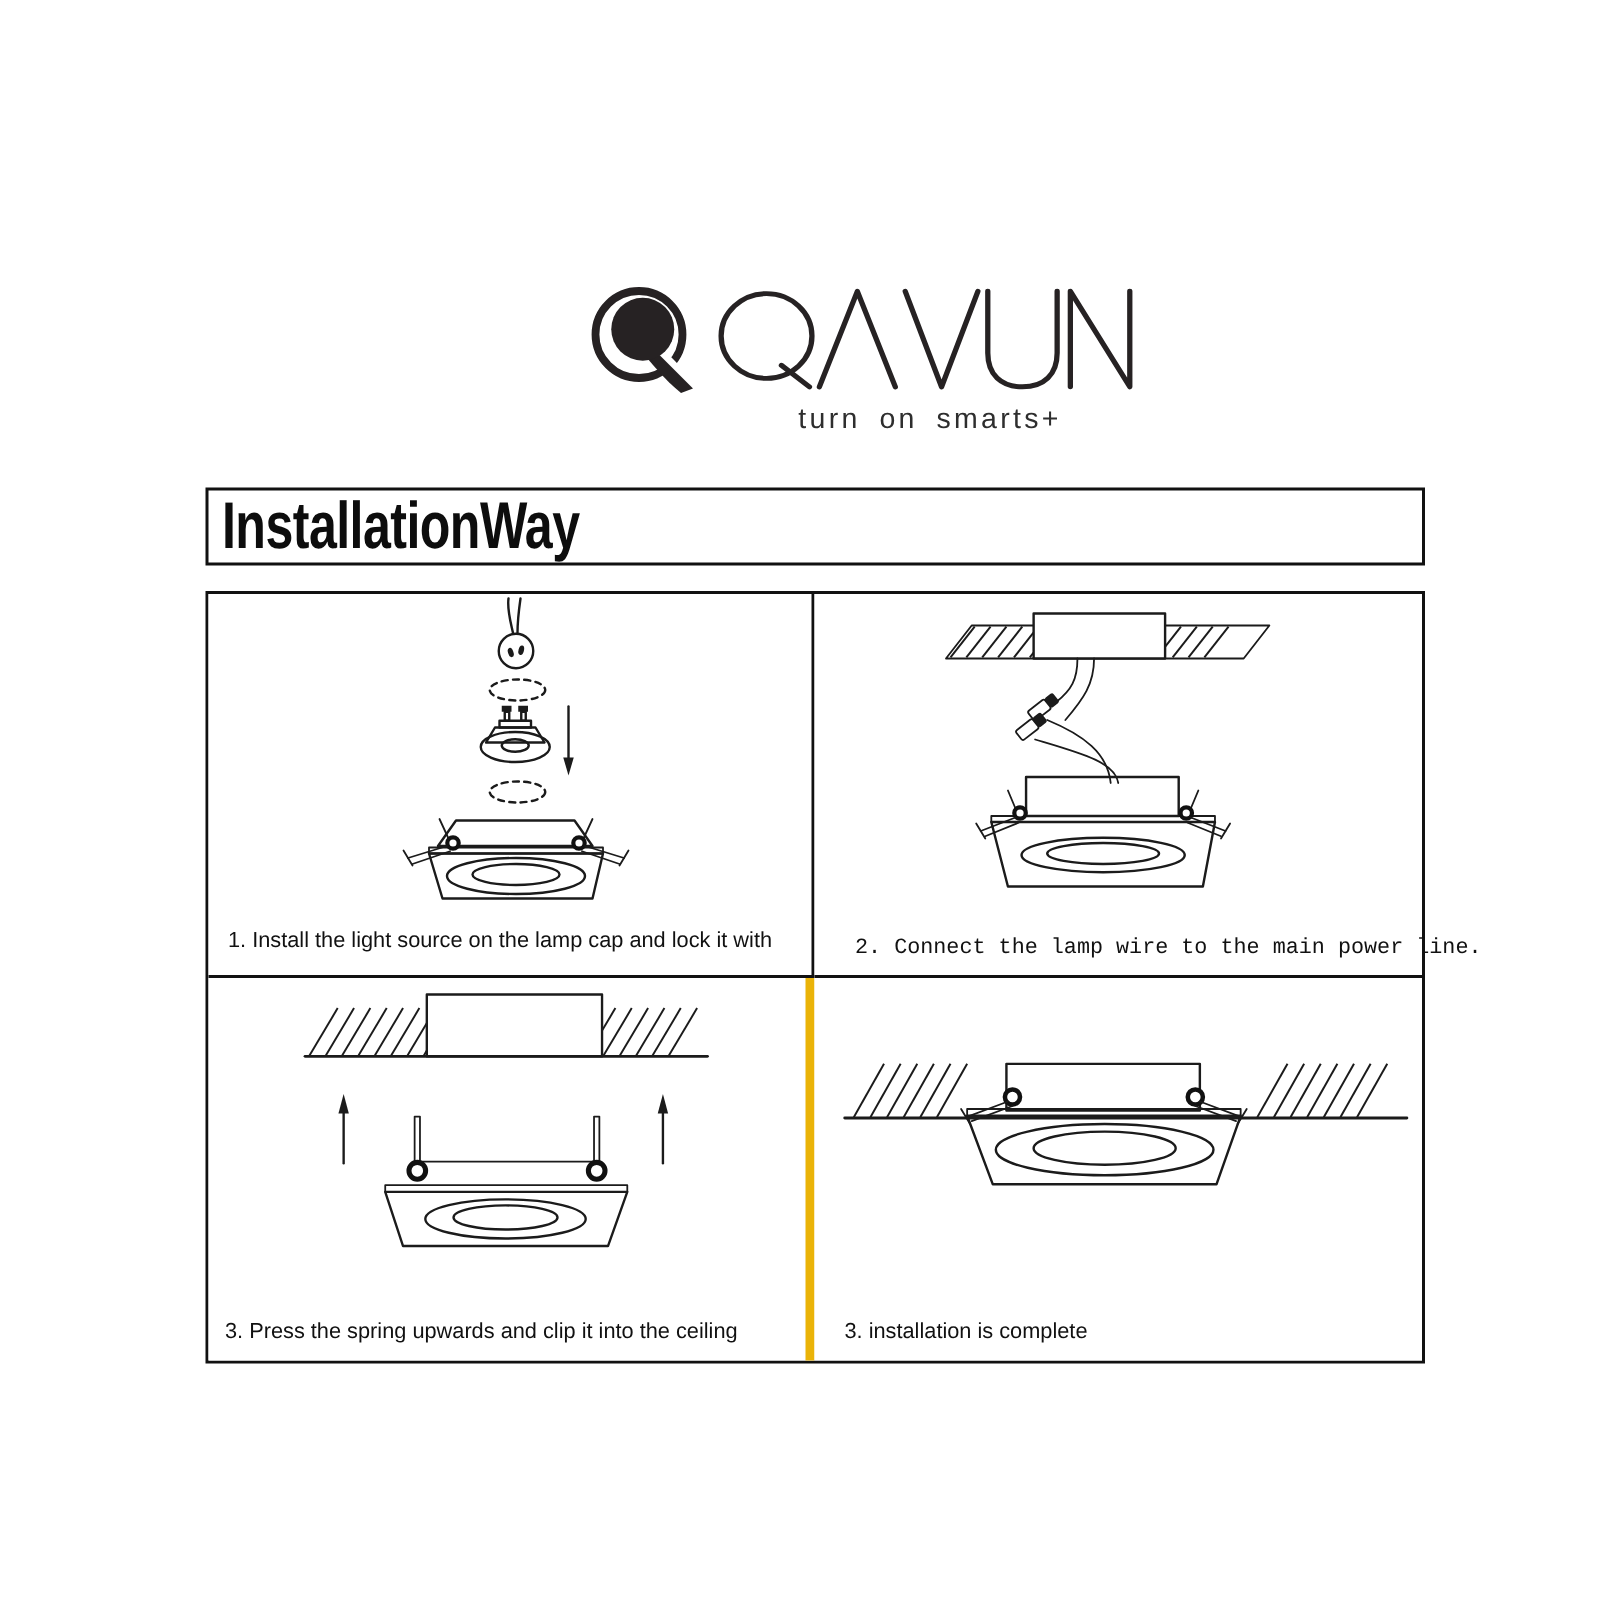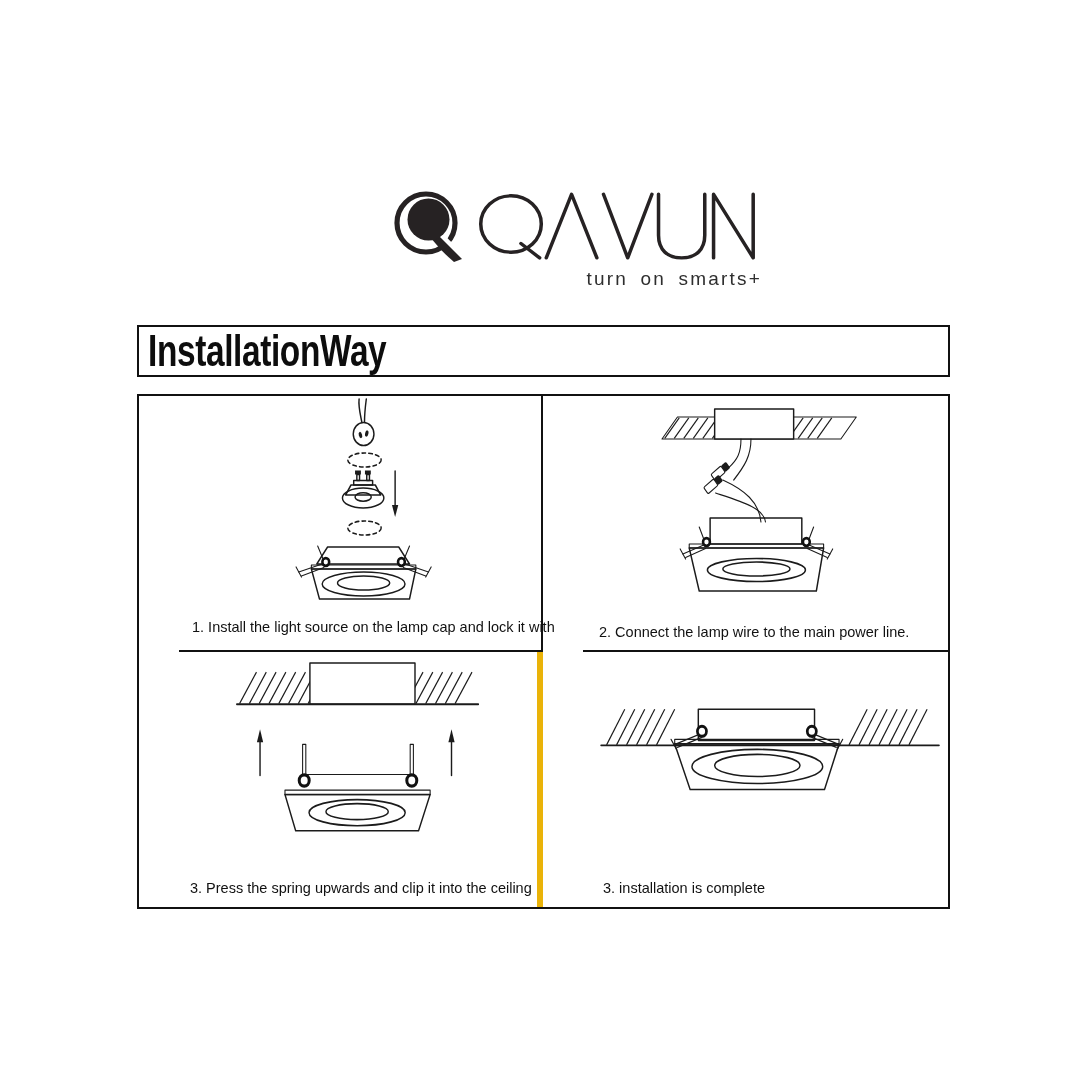--- a/index.html
+++ b/index.html
@@ -1,37 +1,37 @@
 <!DOCTYPE html>
 <html><head>
 <meta charset="utf-8">
 <style>
   html,body{margin:0;padding:0;background:#fff;}
   .canvas{position:relative;width:1080px;height:1080px;background:#fff;overflow:hidden;
           font-family:"Liberation Sans",sans-serif;color:#141414;}
   
   .logo{position:absolute;left:393px;top:183px;display:flex;align-items:flex-start;}
   .logo-text{margin-left:10px;margin-top:3px;width:284px;}
-  .tagline{margin-top:2px;text-align:right;font-size:19px;letter-spacing:2.2px;word-spacing:5px;color:#2e2e2e;}
+  .tagline{margin-top:2px;text-align:center;font-size:19px;letter-spacing:2.2px;word-spacing:5px;color:#2e2e2e;}
   
   .title-box{position:absolute;left:137px;top:325px;width:813px;height:52px;box-sizing:border-box;
              border:2px solid #111;display:flex;align-items:center;background:#fff;}
   .title-box h1{margin:0 0 0 9px;font-size:44px;font-weight:bold;letter-spacing:-0.5px;
                 transform:scaleX(0.76);transform-origin:left center;white-space:nowrap;color:#0d0d0d;}
   
   .grid{position:absolute;left:137px;top:394px;width:813px;height:515px;box-sizing:border-box;
         border:2px solid #111;display:grid;grid-template-columns:404px 1fr;grid-template-rows:256px 1fr;}
-  .panel{position:relative;box-sizing:border-box;background:#fff;margin-left:40px;}
+  .panel{position:relative;box-sizing:border-box;background:#fff;}
   .p-tl{border-right:2px solid #111;border-bottom:2px solid #111;}
   .p-tr{border-bottom:2px solid #111;}
   .p-bl{border-right:6px solid #eab308;}
   .panel svg.diagram{position:absolute;left:0;top:0;width:100%;height:100%;}
   .caption{position:absolute;font-size:14.5px;line-height:19px;color:#111;white-space:nowrap;}
   .cap-1{left:13px;top:207px;}
-  .cap-2{left:16px;top:212px;}
+  .cap-2{left:27px;top:212px;font-family:Liberation Mono, monospace;}
   .cap-3{left:11px;top:212px;}
   .cap-4{left:20px;top:212px;}
   .cap-l2{margin-left:22px;}
   
   .d{stroke:#1b1b1b;fill:none;stroke-width:1.6;stroke-linecap:round;stroke-linejoin:round;}
   .thin{stroke-width:1.2;}
   .thick{stroke-width:1.9;}
   .ink{fill:#1b1b1b;stroke:none;}
   .wf{fill:#ffffff;}
   .hatch line{stroke:#1b1b1b;stroke-width:1.3;}

